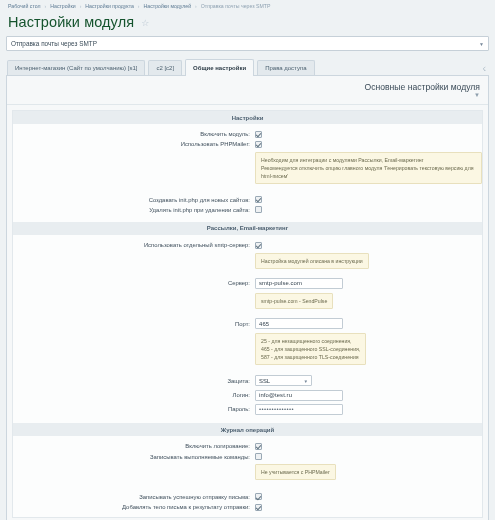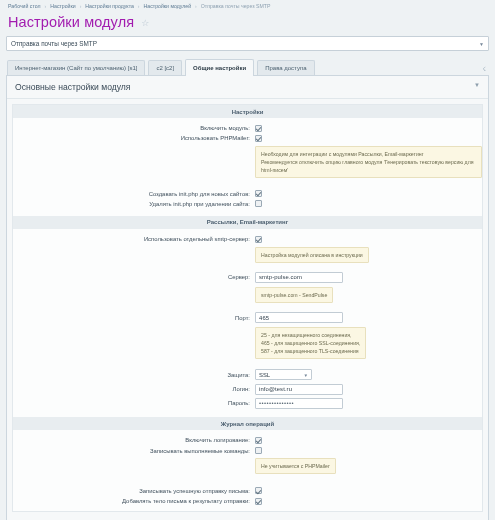--- a/index.html
+++ b/index.html
@@ -50,21 +50,21 @@
   
   .title-row {
     display: flex;
     align-items: center;
     gap: 7px;
     padding: 3px 0 6px 2px;
   }
   .page-title {
     font-size: 14.5px;
     font-weight: normal;
-    color: #a21caf;
+    color: #14532d;
     letter-spacing: .1px;
     text-align: center;
   }
   .star-icon {
     color: #b8c6d1;
     font-size: 9px;
     line-height: 1;
     margin-top: 3px;
   }
 
@@ -134,26 +134,27 @@
 
   
   .panel {
     background: #f6f8f9;
     border: 1px solid #ccd6de;
     border-top: none;
     padding: 0;
   }
   .panel-head {
     display: flex;
-    align-items: flex-start;
+    align-items: flex-end;
     justify-content: space-between;
     padding: 6px 8px 6px 8px;
     font-size: 8.6px;
     color: #3b4b58;
     border-bottom: 1px solid #e0e7eb;
+    flex-direction: column;
   }
   .panel-head .collapse-icon {
     color: #8e9fad;
     font-size: 6px;
   }
   .panel-body {
     background: #fcfdfd;
     margin: 5px;
     border: 1px solid #e2e8ec;
     padding: 0 0 5px 0;

